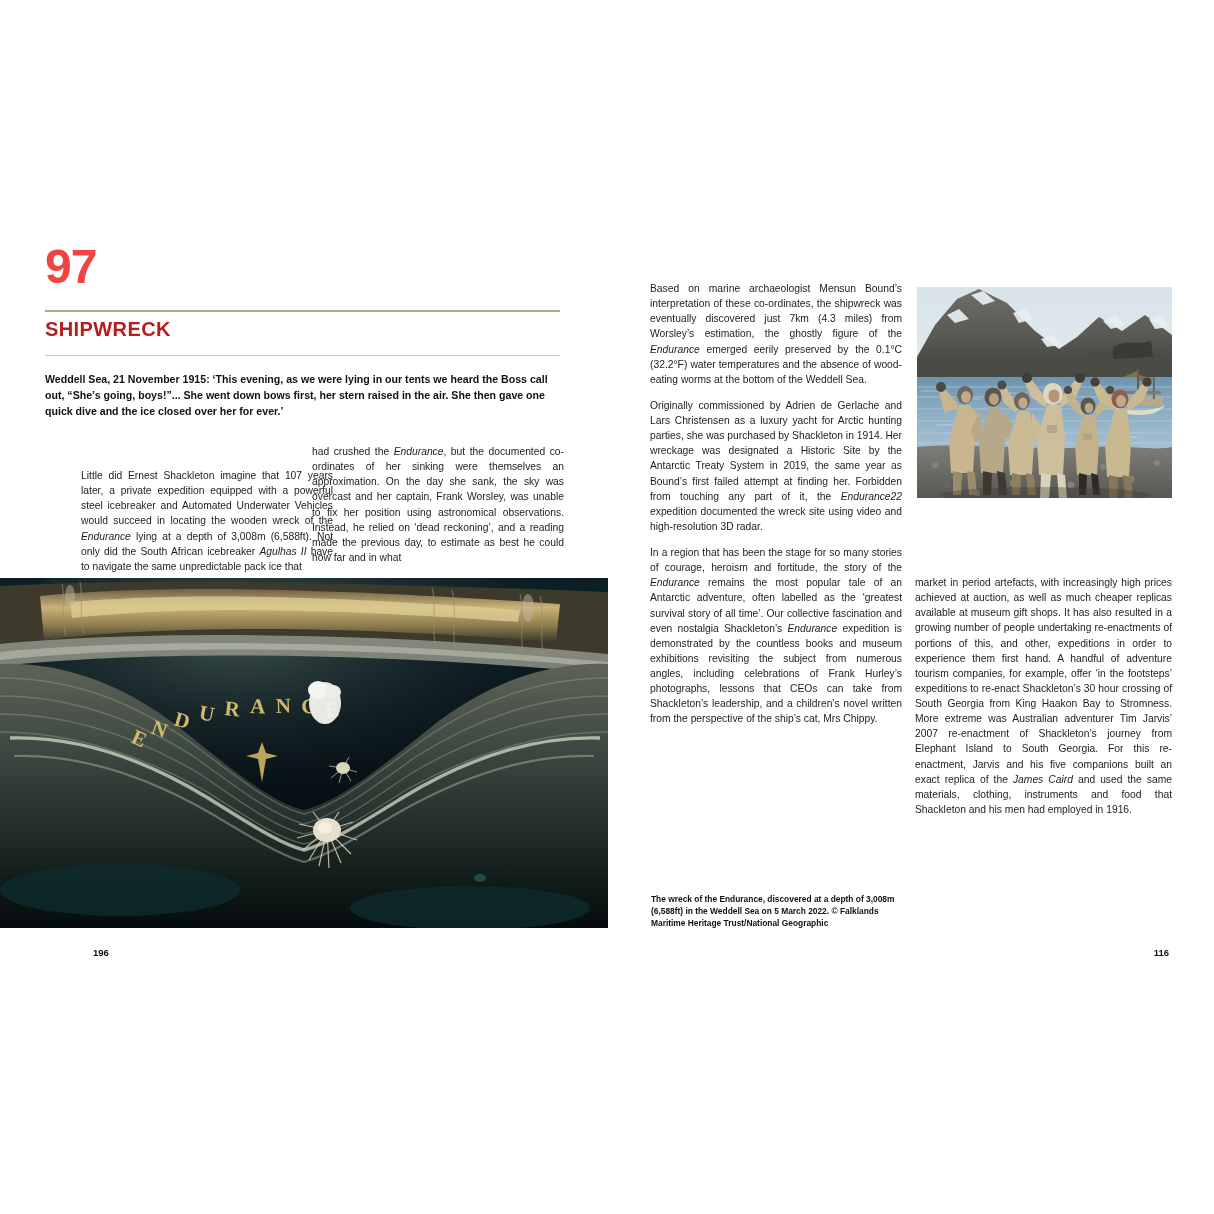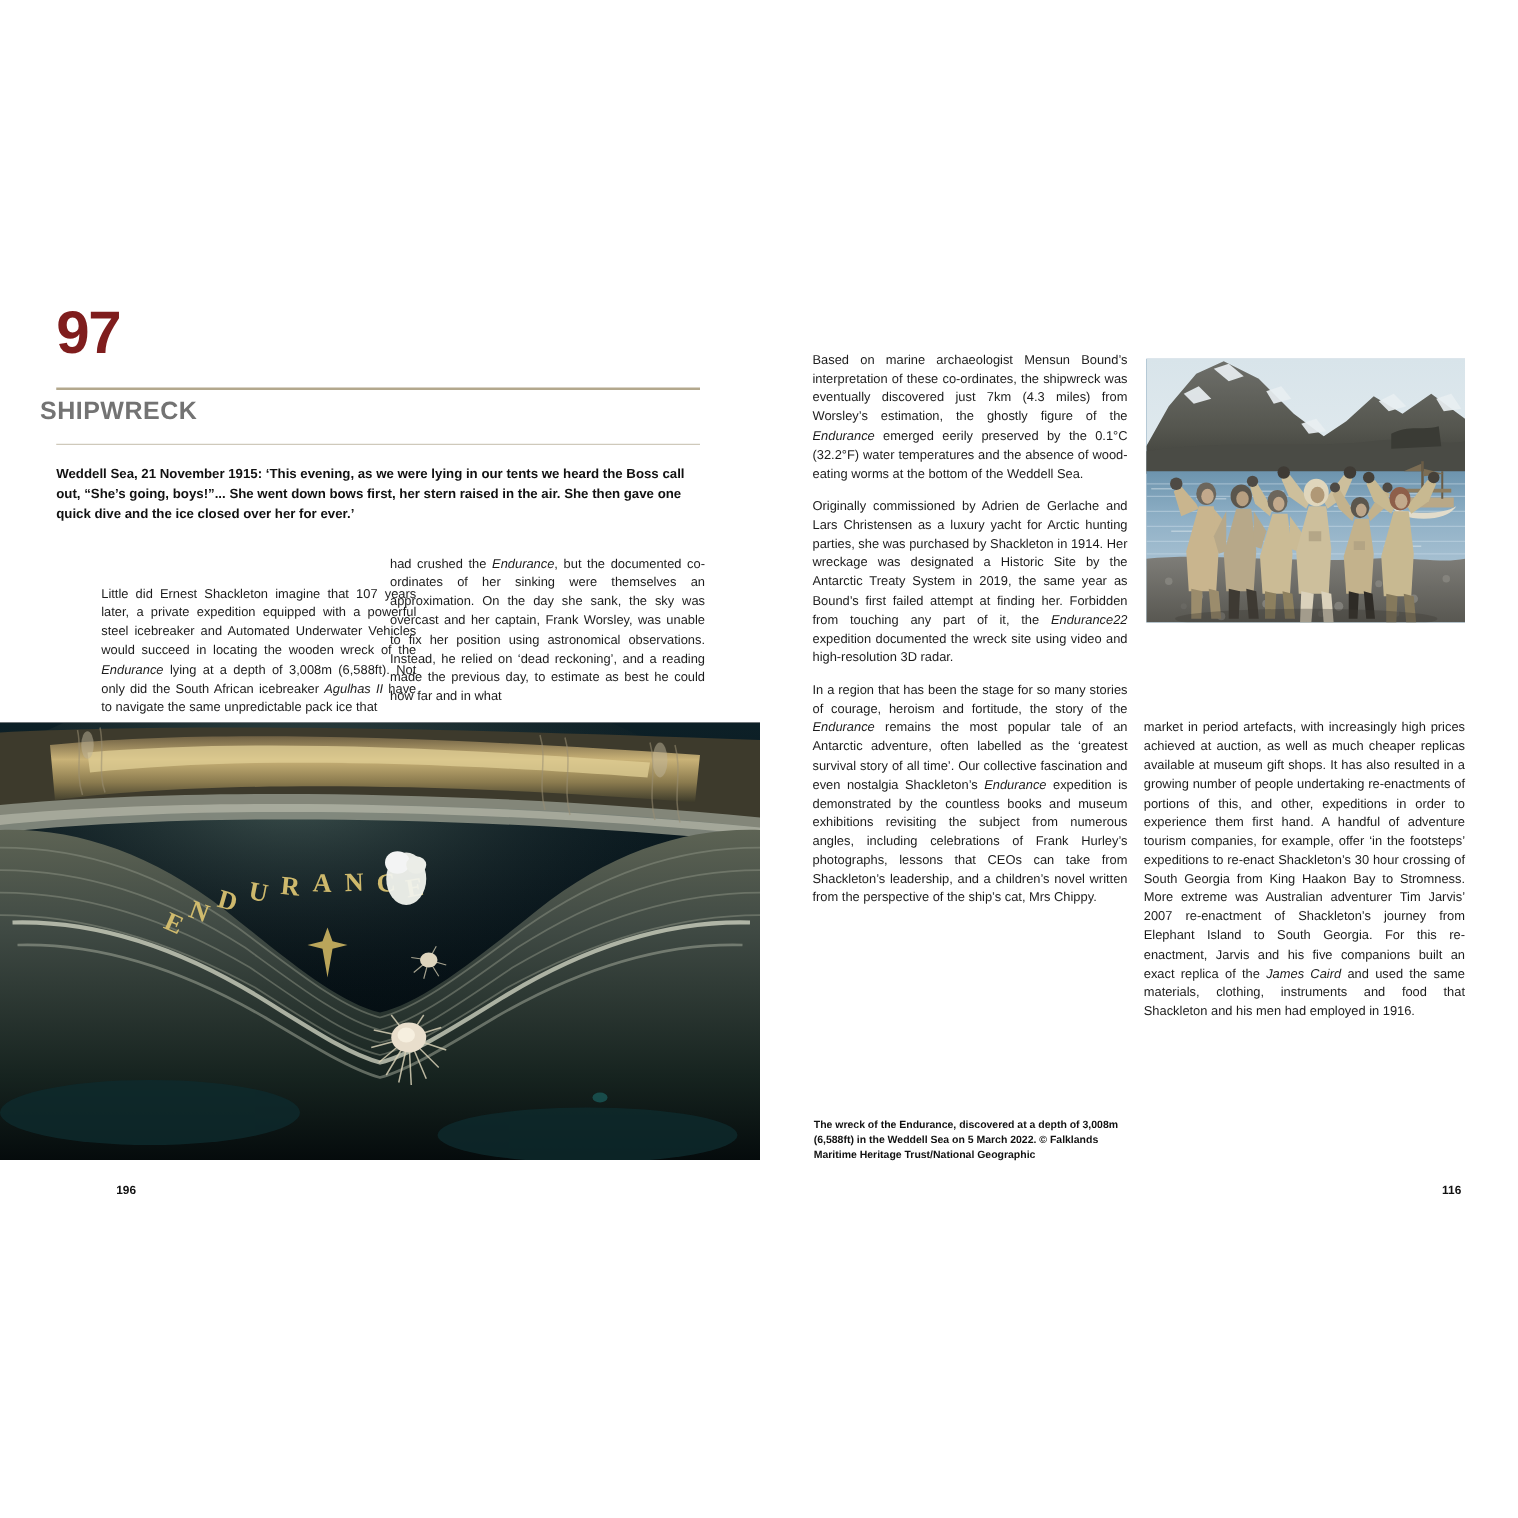--- a/index.html
+++ b/index.html
@@ -36,21 +36,21 @@
     height: 1214px;
   }
 
   .chapter-number {
     position: absolute;
     left: 45px;
     top: 243px;
     font-size: 48px;
     font-weight: 700;
     letter-spacing: -1px;
-    color: #7f1d1d;
+    color: #ef4444;
     line-height: 1;
   }
   .rule {
     position: absolute;
     height: 2px;
     background: #b3a88d;
   }
   .rule-top {
     left: 45px;
     top: 310px;
@@ -59,26 +59,26 @@
   .rule-thin {
     position: absolute;
     left: 45px;
     top: 355px;
     width: 515px;
     height: 1px;
     background: #cfc9bb;
   }
   .section-title {
     position: absolute;
-    left: 32px;
+    left: 45px;
     top: 318px;
     font-size: 20px;
     font-weight: 700;
     letter-spacing: 0.4px;
-    color: #737373;
+    color: #b91c1c;
   }
   .standfirst {
     position: absolute;
     left: 45px;
     top: 371px;
     width: 518px;
     font-size: 10.6px;
     font-weight: 700;
     line-height: 1.52;
     color: #111111;

